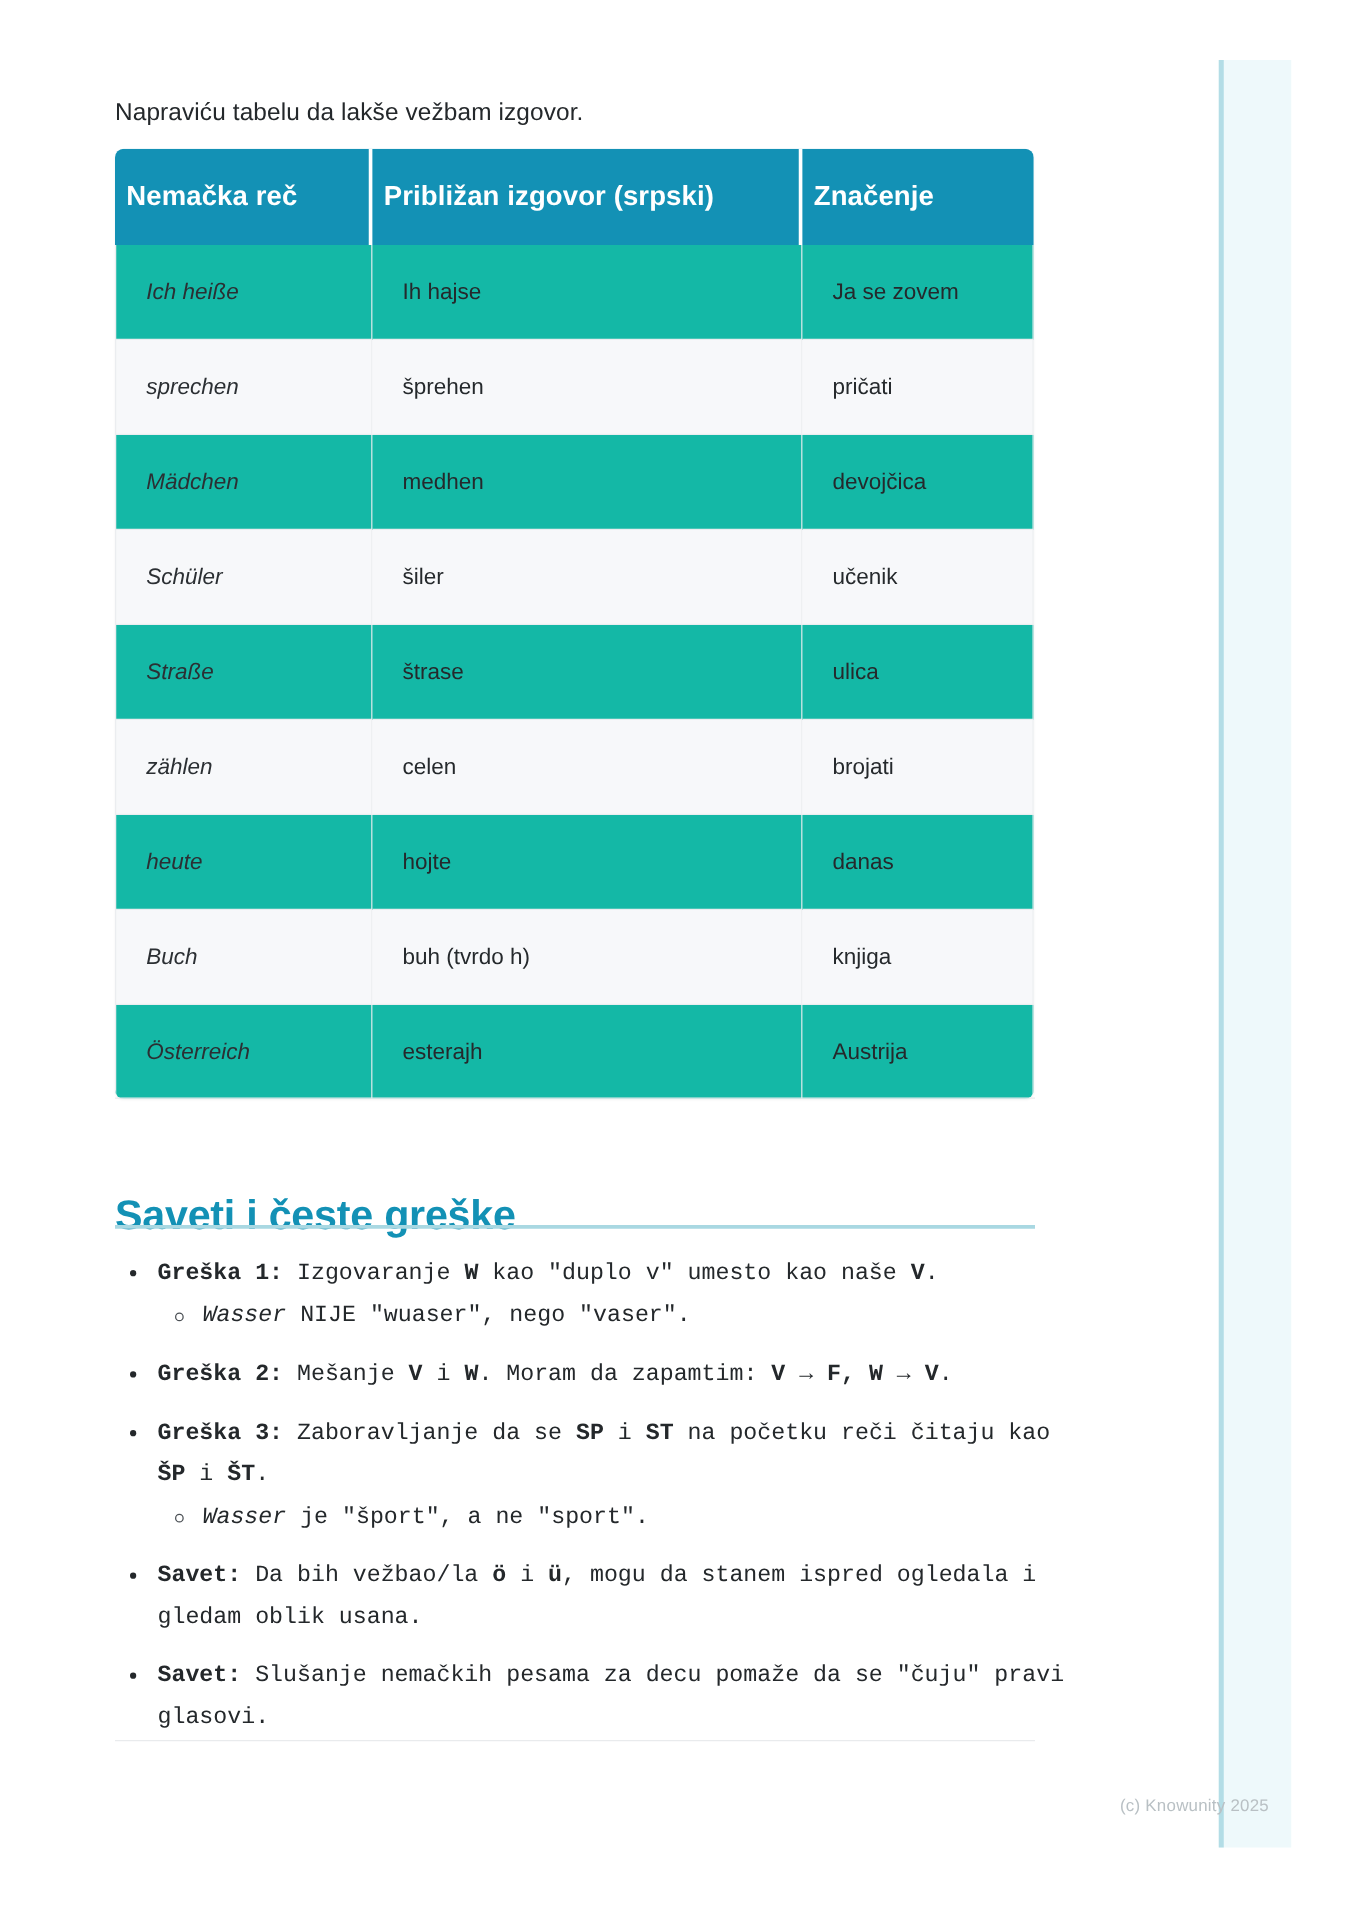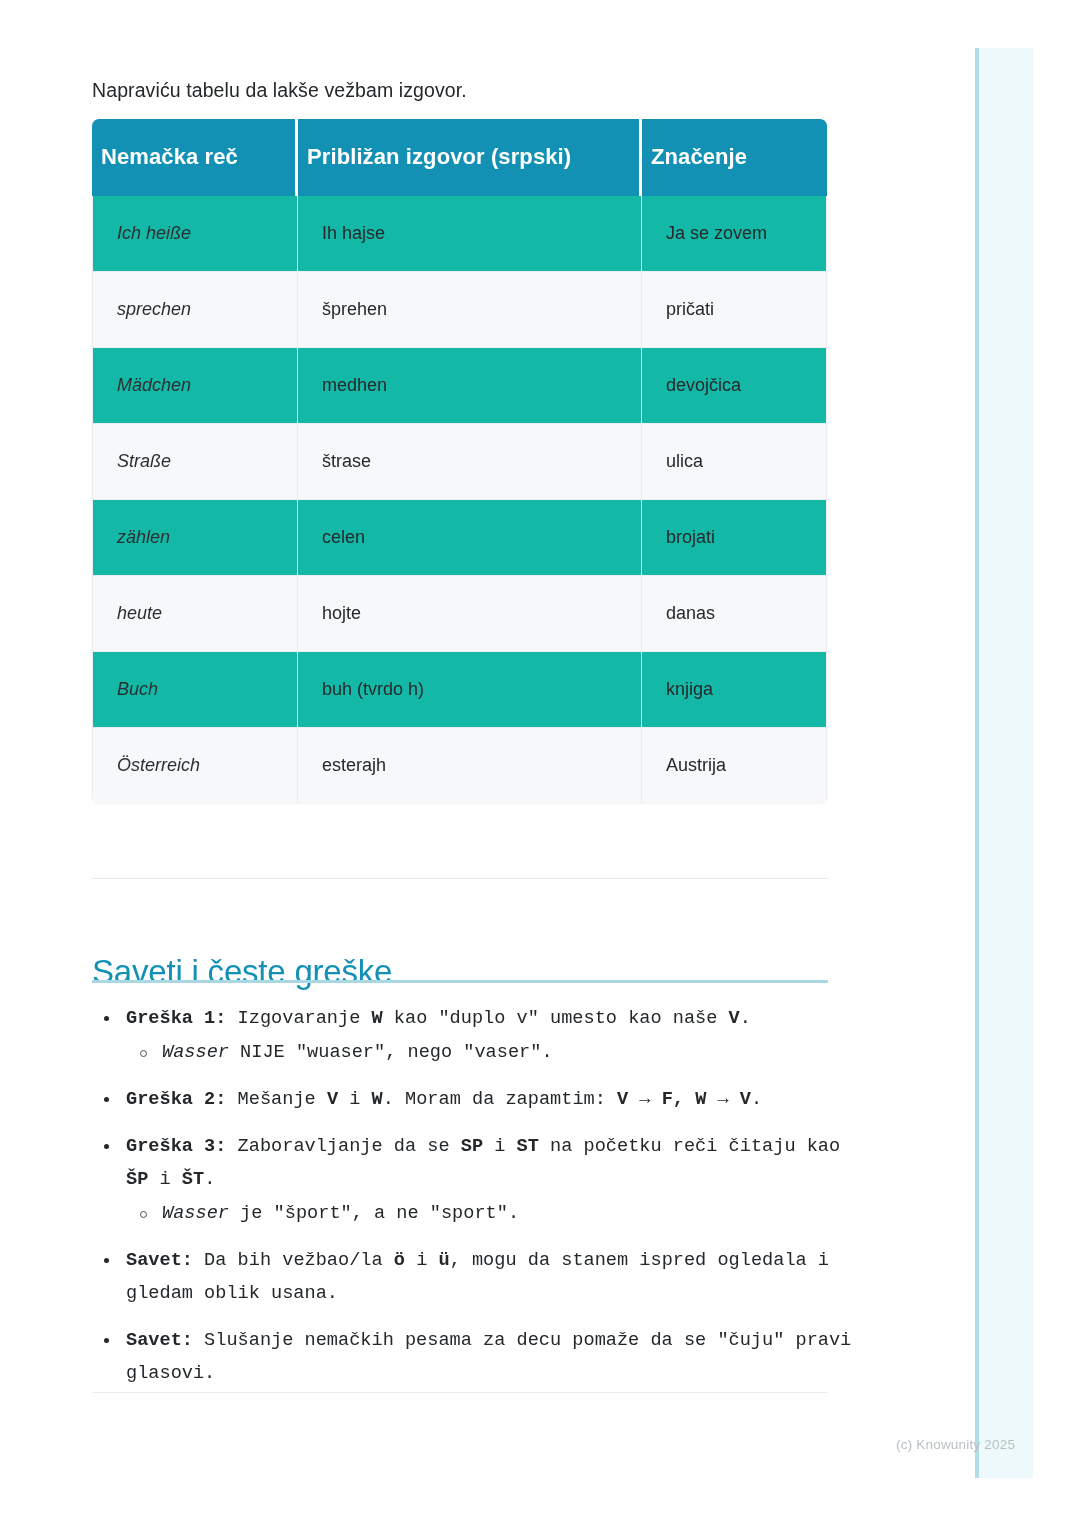--- a/index.html
+++ b/index.html
@@ -128,21 +128,21 @@
   #hr-bottom { top: 1392px; }
 
   
   #tips-heading {
     position: absolute;
     top: 924px;
     left: 0;
     width: 736px;
     font-size: 33px;
     line-height: 42px;
-    font-weight: normal;
+    font-weight: bold;
     color: #1391b5;
     letter-spacing: -0.2px;
   }
   #tips-heading-rule {
     position: absolute;
     top: 980px;
     left: 0;
     width: 736px;
     height: 3px;
     background: #a9d8e2;
@@ -254,20 +254,25 @@
             <td class="term">sprechen</td>
             <td>šprehen</td>
             <td>pričati</td>
           </tr>
           <tr>
             <td class="term">Mädchen</td>
             <td>medhen</td>
             <td>devojčica</td>
           </tr>
           <tr>
+            <td class="term">Schüler</td>
+            <td>šiler</td>
+            <td>učenik</td>
+          </tr>
+          <tr>
             <td class="term">Straße</td>
             <td>štrase</td>
             <td>ulica</td>
           </tr>
           <tr>
             <td class="term">zählen</td>
             <td>celen</td>
             <td>brojati</td>
           </tr>
           <tr>

